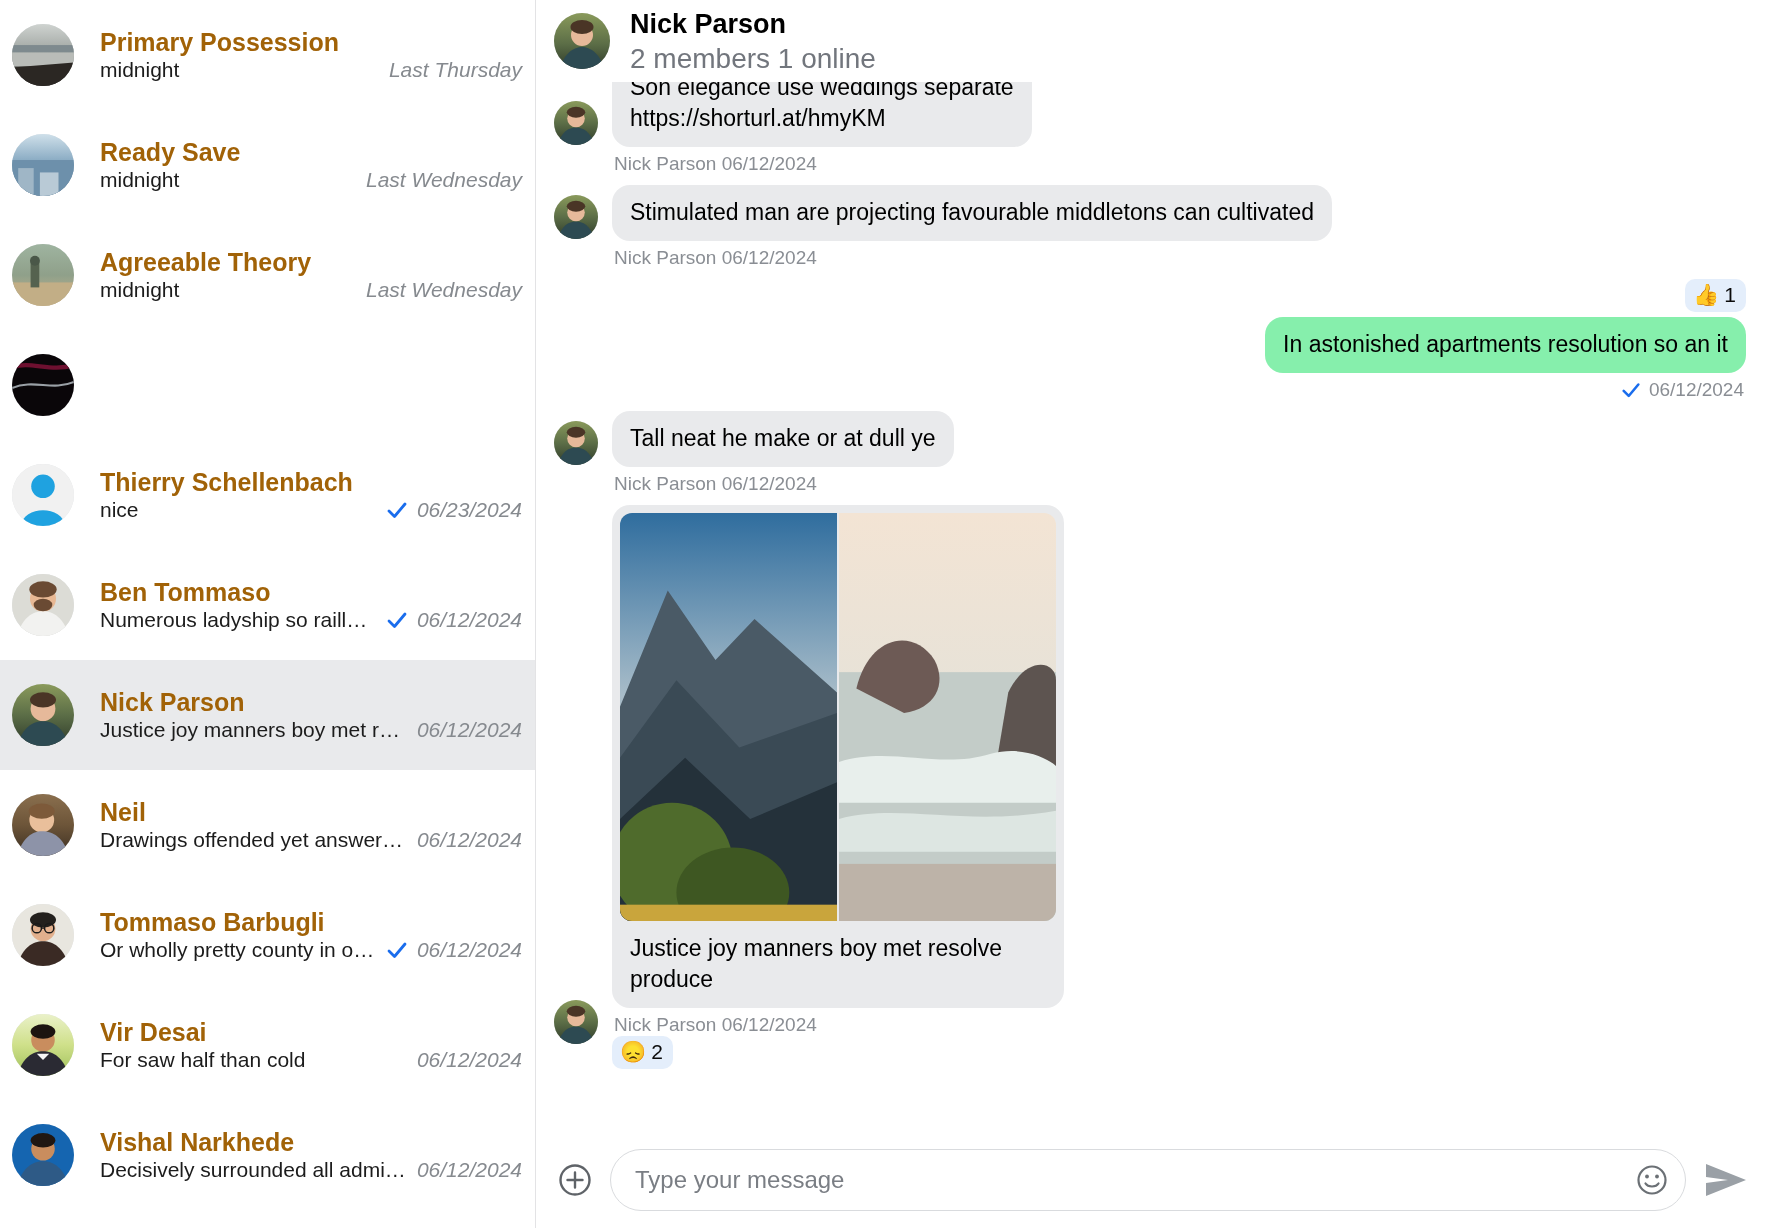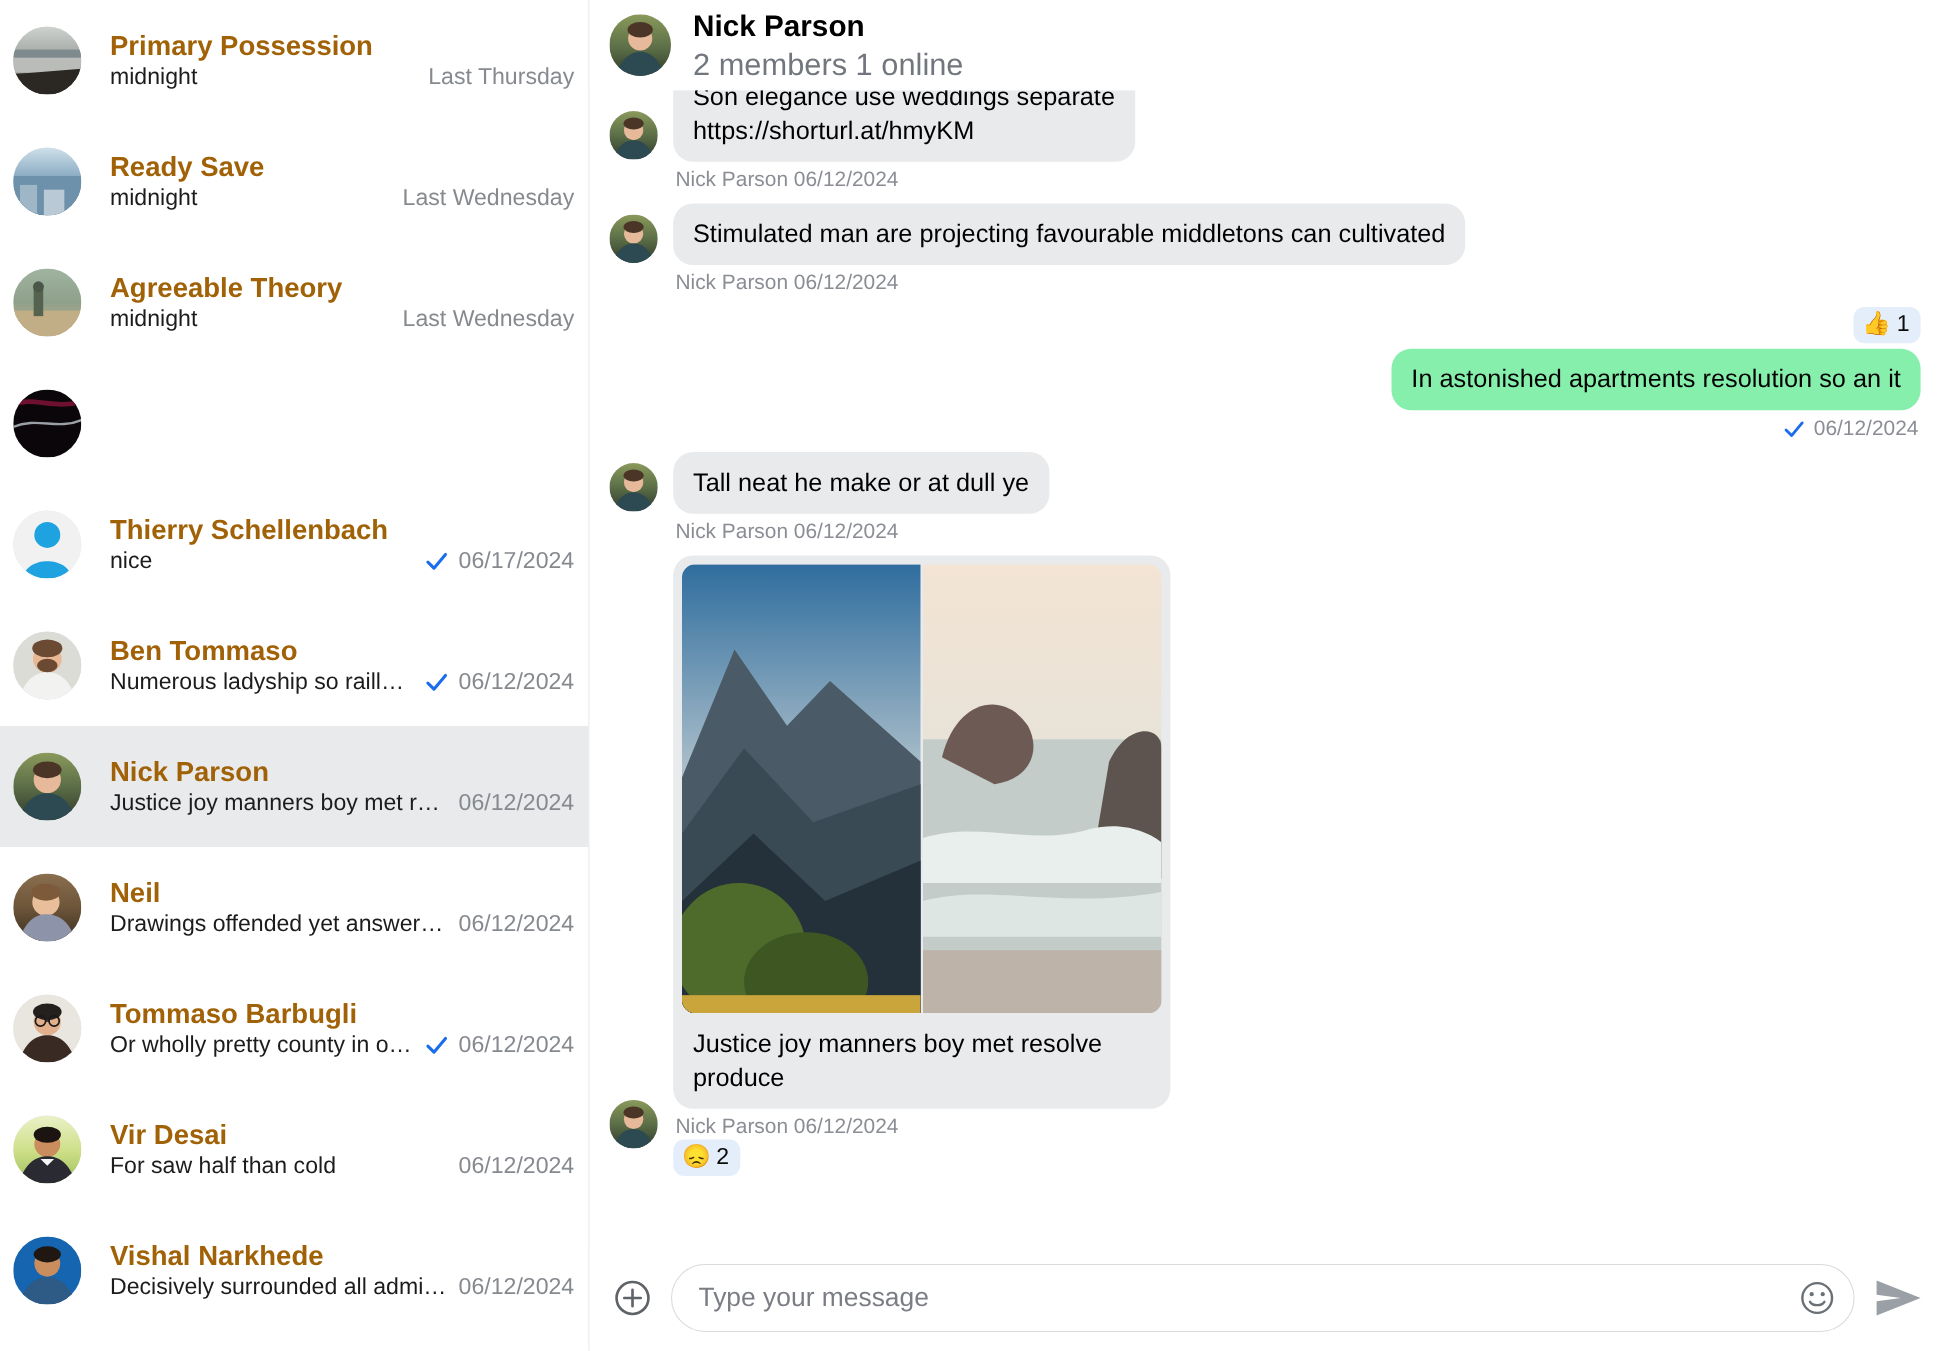--- a/index.html
+++ b/index.html
@@ -49,20 +49,21 @@
   }
   .ch-preview {
     font-size: 21px; color: #1c1c1c;
     line-height: 26px;
     white-space: nowrap; overflow: hidden; text-overflow: ellipsis;
     flex: 1 1 auto; min-width: 0;
   }
   .ch-meta {
     display: flex; align-items: center; gap: 8px;
     flex: 0 0 auto;
+    font-style: italic;
   }
   .ch-date { font-size: 21px; color: #868a8f; white-space: nowrap; }
   .tick { flex: 0 0 auto; }
   .tick svg { display: block; }
 
   
   .main {
     flex: 1 1 auto; height: 1228px;
     display: flex; flex-direction: column;
     background: #ffffff; position: relative;
@@ -284,21 +285,21 @@
      <div class="ch-body">
        <div class="ch-title">Thierry Schellenbach</div>
        <div class="ch-row2">
          <div class="ch-preview">nice</div>
          <div class="ch-meta">
            <span class="tick">
                   <svg viewBox="0 0 24 24" width="24" height="24" aria-hidden="true">
     <path d="M4 13 L9.5 18.5 L20 6" fill="none" stroke="#1a6ded" stroke-width="2.8" stroke-linecap="round" stroke-linejoin="round"></path>
                   </svg>
                 </span>
-           <span class="ch-date">06/17/2024</span>
+           <span class="ch-date">06/23/2024</span>
          </div>
        </div>
      </div>
         </div>
         <div class="channel">
           <div class="avatar">
             <svg viewBox="0 0 62 62" width="62" height="62" aria-hidden="true">
               <rect width="62" height="62" fill="#dcdcd6"></rect>
               <circle cx="31" cy="24.8" r="13.02" fill="#e8b894"></circle>
       <ellipse cx="31" cy="15.425600000000001" rx="13.671" ry="8.0724" fill="#6a4a33"></ellipse>

